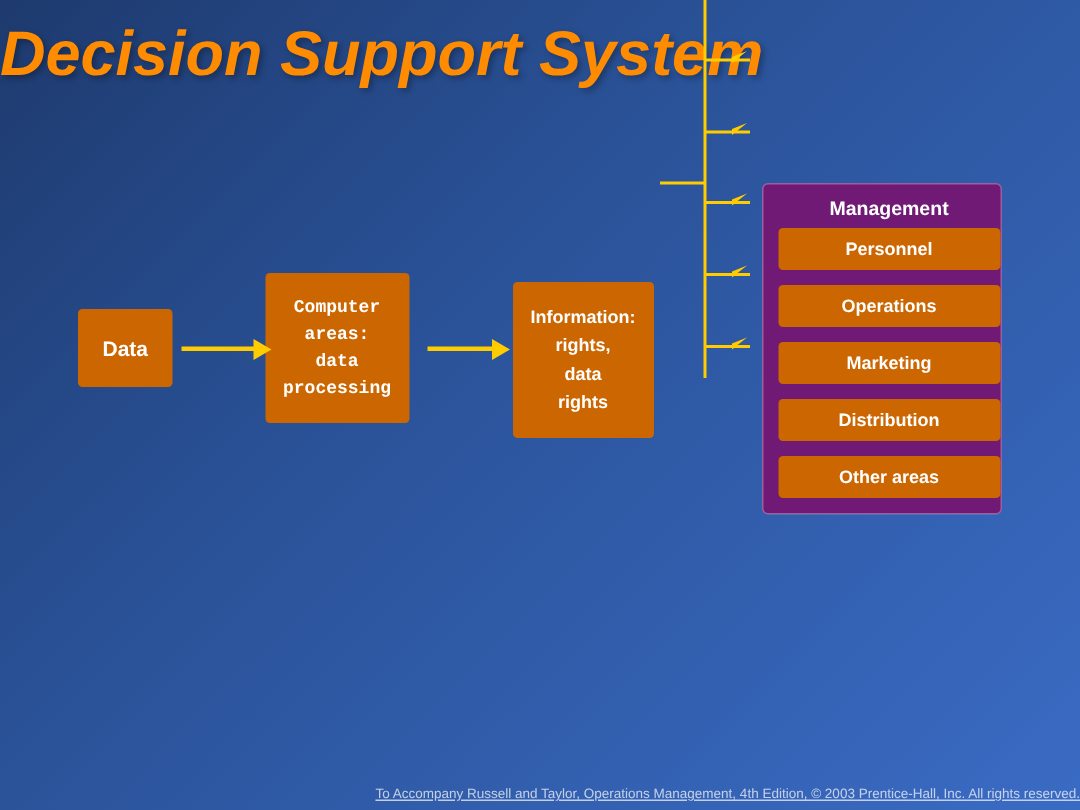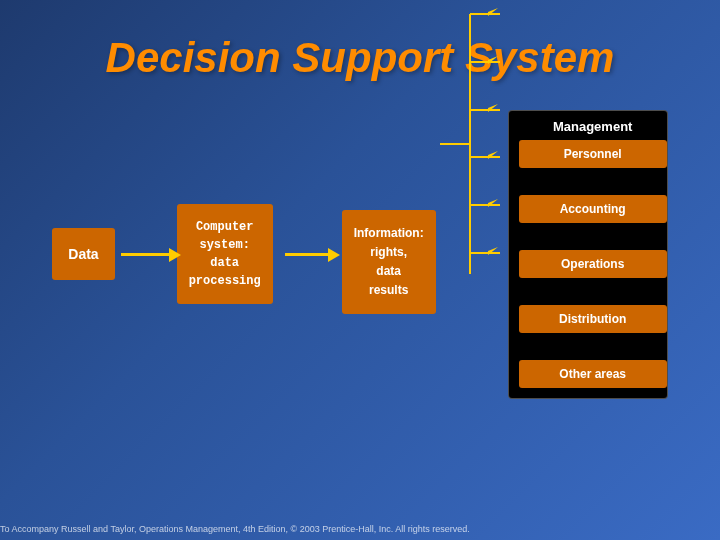--- a/index.html
+++ b/index.html
@@ -12,22 +12,21 @@
       font-family: Arial, sans-serif;
       overflow: hidden;
       position: relative;
     }
 
     .title {
       font-size: 42px;
       font-weight: bold;
       font-style: italic;
       color: #ff8c00;
-      text-align: center;
-      padding-top: 34px;
+      padding-top: 12px;
       text-shadow: 2px 2px 4px rgba(0,0,0,0.3);
     }
 
     .data-box {
       background: #cc6600;
       color: white;
       font-size: 14px;
       font-weight: bold;
       padding: 18px 16px;
       border-radius: 3px;
@@ -100,21 +99,21 @@
       font-weight: bold;
       padding: 14px 12px;
       border-radius: 3px;
       text-align: center;
       min-width: 90px;
       line-height: 1.6;
       margin-top: 16px;
     }
 
     .management-outer {
-      background: #000000;
+      background: #701a75;
       border: 1px solid rgba(255,255,255,0.3);
       border-radius: 4px;
       padding: 8px 0 10px 10px;
       min-width: 160px;
     }
 
     .management-label {
       color: white;
       font-size: 13px;
       font-weight: bold;
@@ -135,75 +134,76 @@
 
     .output-item:last-child {
       margin-bottom: 0;
     }
 
     .footer-text {
       position: absolute;
       bottom: 6px;
       left: 0;
       right: 0;
-      text-align: left;
+      text-align: right;
       color: rgba(255,255,255,0.7);
       font-size: 9px;
+      text-decoration: underline;
     }
 
     
     .center-flow {
       display: flex;
       align-items: center;
       justify-content: center;
     }
 
     
     .connector-wrapper {
       position: relative;
       width: 60px;
       height: 300px;
       margin: 0 4px;
     }
 
     .output-col {
       display: flex;
       flex-direction: column;
-      gap: 22px;
+      gap: 5px;
     }
   </style>
 </head>
 <body>
 
 <div class="title">Decision Support System</div>
 
 <div class="center-flow" style="margin-top:22px;">
 
   <div class="data-box">Data</div>
 
   <div class="arrow-container">
     <div class="arrow"></div>
   </div>
 
   <div class="computer-box">
     <span>Computer</span><br>
-    <span>system:</span><br>
+    <span>areas:</span><br>
     <span>data</span><br>
     <span>processing</span>
   </div>
 
   <div class="arrow-container">
     <div class="arrow2"></div>
   </div>
 
   <div class="info-box">
     <span>Information:</span><br>
     <span>rights,</span><br>
     <span>data</span><br>
-    <span>results</span>
+    <span>rights</span>
   </div>
 
   <div class="connector-wrapper">
     <svg width="60" height="300" style="position:absolute;top:-110px;left:0;">
 
       <line x1="0" y1="150" x2="30" y2="150" stroke="#ffcc00" stroke-width="2"></line>
       <line x1="30" y1="20" x2="30" y2="280" stroke="#ffcc00" stroke-width="2"></line>
       <line x1="30" y1="20" x2="60" y2="20" stroke="#ffcc00" stroke-width="2"></line>
       <line x1="30" y1="68" x2="60" y2="68" stroke="#ffcc00" stroke-width="2"></line>
       <line x1="30" y1="116" x2="60" y2="116" stroke="#ffcc00" stroke-width="2"></line>
@@ -217,22 +217,22 @@
       <polygon points="58,157 48,161 48,165" fill="#ffcc00"></polygon>
       <polygon points="58,205 48,209 48,213" fill="#ffcc00"></polygon>
       <polygon points="58,253 48,257 48,261" fill="#ffcc00"></polygon>
     </svg>
   </div>
 
   <div class="management-outer" style="margin-left:4px;">
     <div class="management-label">Management</div>
     <div class="output-col">
       <div class="output-item">Personnel</div>
-      <div class="output-item">Accounting</div>
       <div class="output-item">Operations</div>
+      <div class="output-item">Marketing</div>
       <div class="output-item">Distribution</div>
       <div class="output-item">Other areas</div>
     </div>
   </div>
 
 </div>
 
 <div class="footer-text">To Accompany Russell and Taylor, Operations Management, 4th Edition, © 2003 Prentice-Hall, Inc. All rights reserved.</div>
 
 </body></html>

